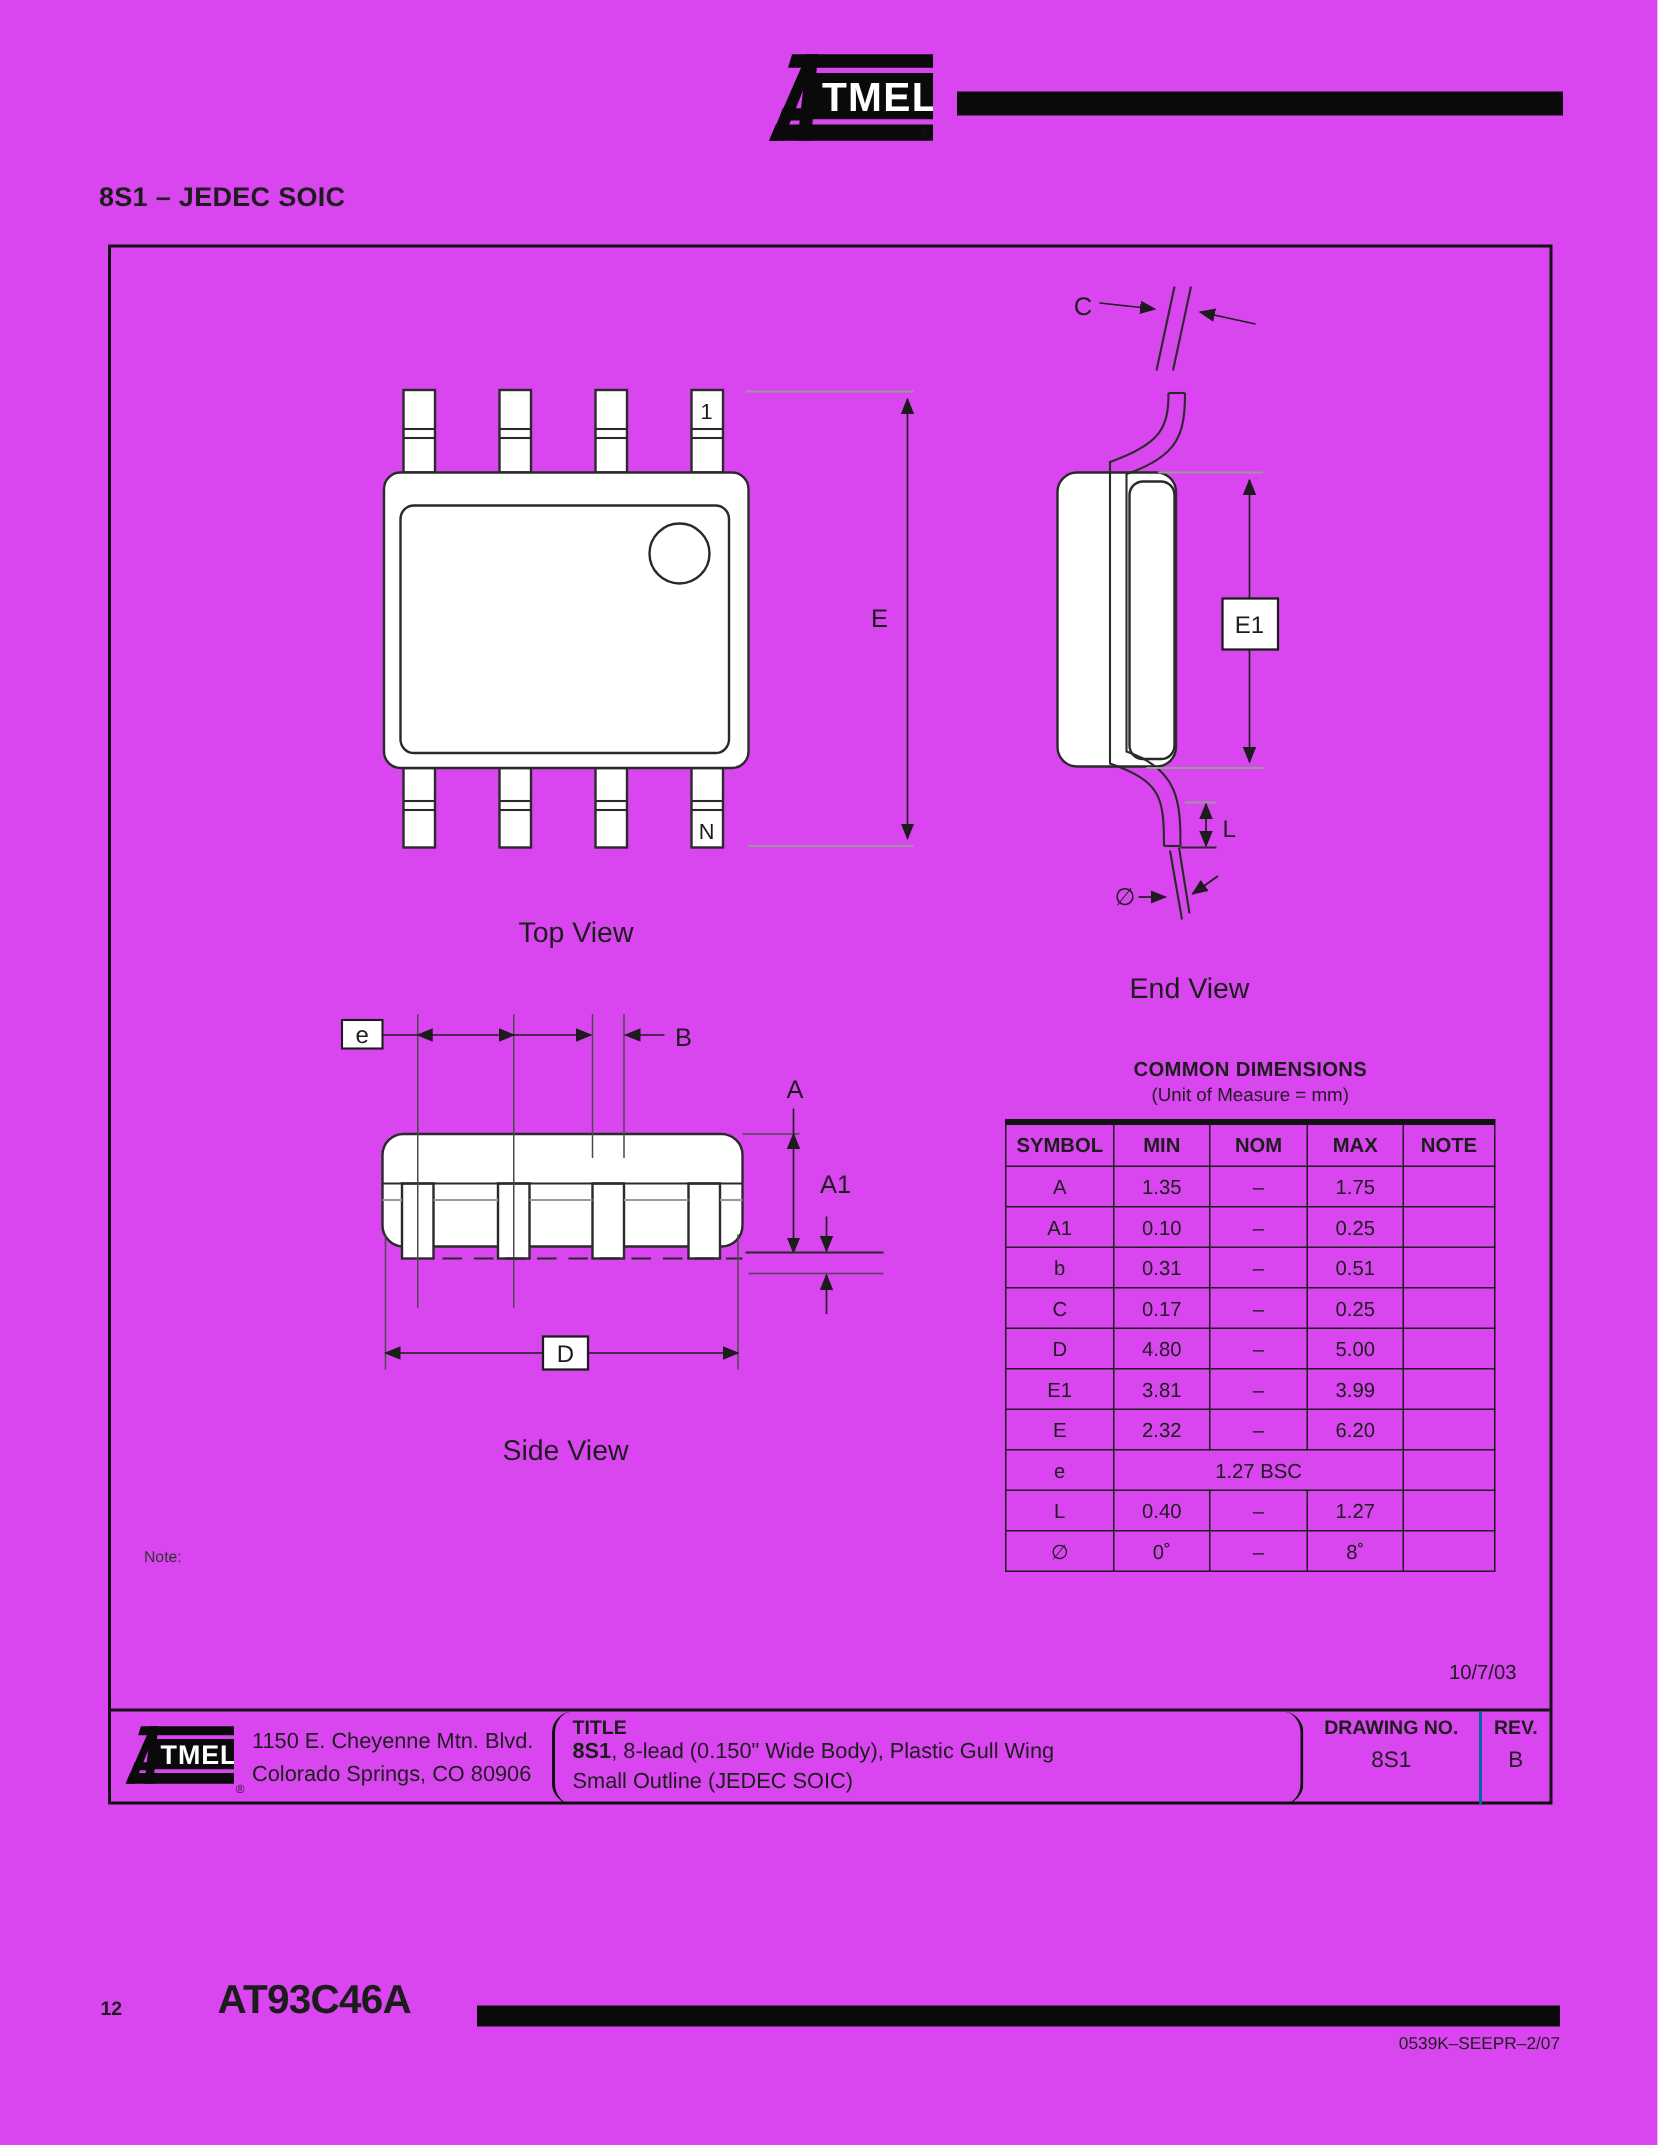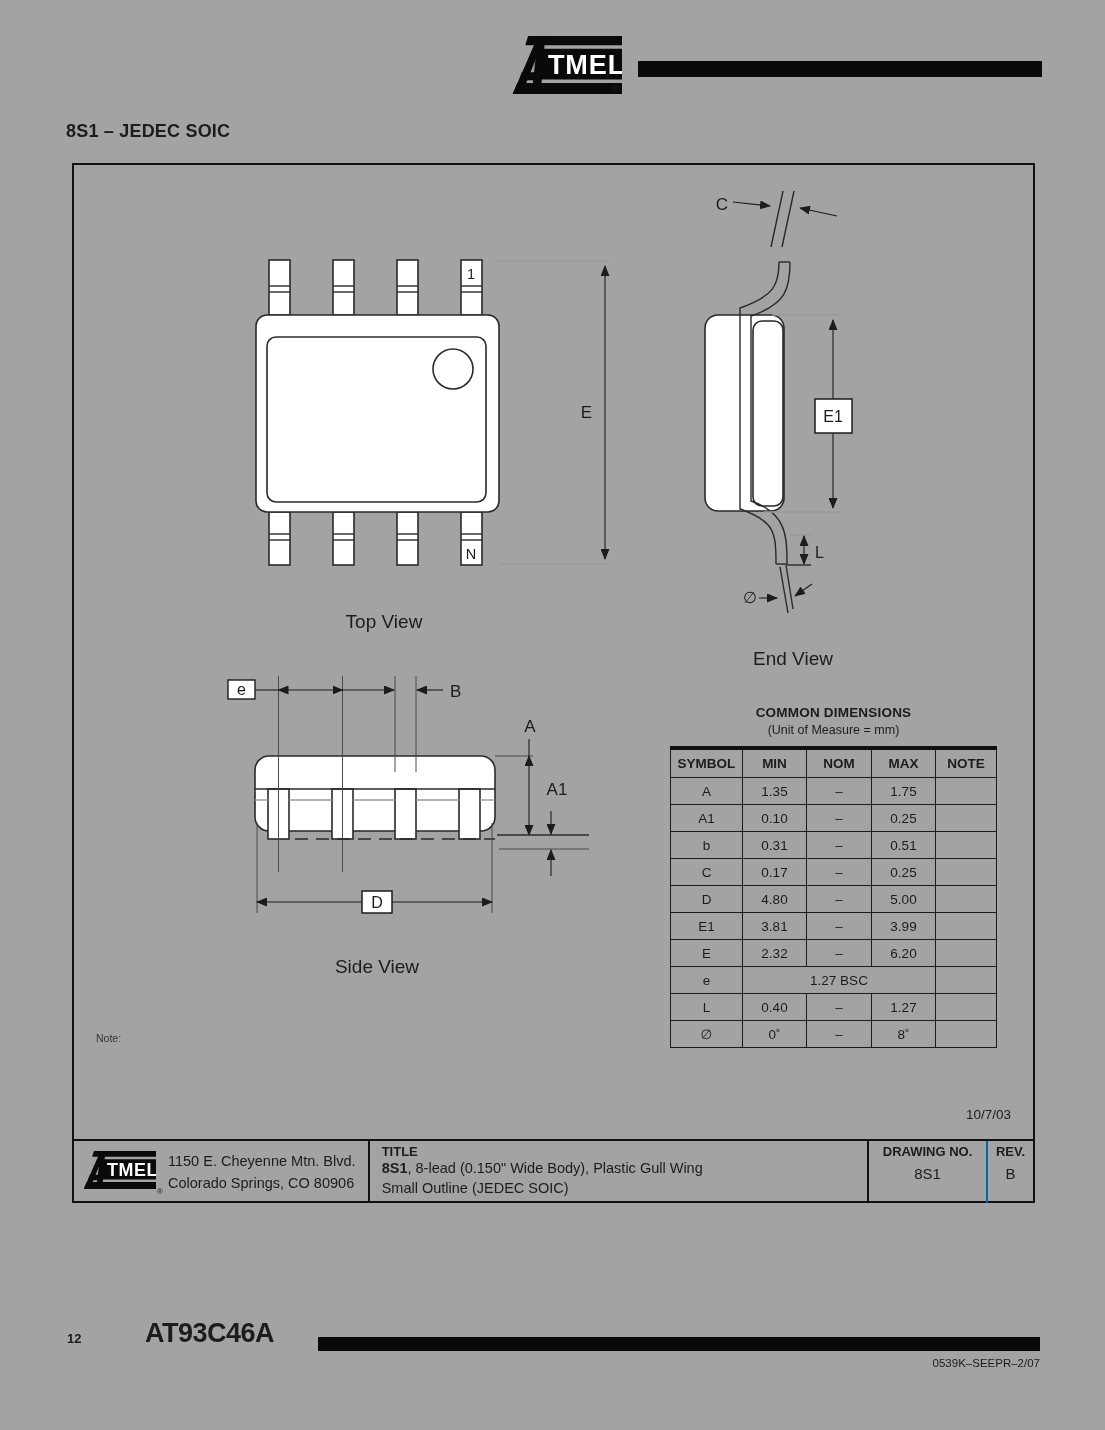--- a/index.html
+++ b/index.html
@@ -1,16 +1,16 @@
 <!DOCTYPE html>
 <html><head>
 <meta charset="utf-8">
 <style>
   html,body{margin:0;padding:0;background:#fff;}
-  .page{position:relative;width:1105px;height:1430px;background:#a3a3a3;
+  .page{position:relative;width:1105px;height:1430px;background:#d946ef;
         font-family:"Liberation Sans",sans-serif;color:#1c1c1c;overflow:hidden;}
   .abs{position:absolute;}
 
   
   .hdr-bar{position:absolute;left:638px;top:61px;width:404px;height:16px;background:#0a0a0a;}
   .reg-top{position:absolute;left:613px;top:84px;font-size:9px;}
   .page-title{position:absolute;left:66px;top:121px;font-size:18px;font-weight:bold;letter-spacing:.2px;}
 
   
   .figure-box{position:absolute;left:72px;top:163px;width:963px;height:1040px;
@@ -31,21 +31,21 @@
             font-size:11px;align-items:baseline;}
   .note-label{font-size:10.5px;color:#333;}
   .fig-date{position:absolute;right:22px;top:942px;font-size:13.5px;}
 
   
   .title-block{position:absolute;left:0;top:974px;width:959px;height:64px;
                border-top:2.5px solid #111;display:flex;box-sizing:border-box;}
   .tb-cell{box-sizing:border-box;height:100%;}
   .tb-c1{width:320px;display:flex;align-items:center;gap:12px;padding-left:8px;}
   .tb-c2{width:546px;border-left:2px solid #111;border-right:2px solid #111;
-         padding:3px 0 0 12px;}
+         padding:3px 0 0 12px;border-radius:14px;}
   .tb-c3{width:128px;text-align:center;padding-top:3px;}
   .tb-c4{width:51px;border-left:2px solid #0369a1;text-align:center;padding-top:3px;}
   .tb-addr{font-size:14.5px;line-height:1.55;}
   .tb-label{font-size:13px;font-weight:bold;}
   .tb-line{font-size:14.5px;line-height:1.35;}
   .tb-val{font-size:15px;margin-top:6px;}
   .tb-logo-wrap{position:relative;}
   .reg-small{position:absolute;right:-7px;bottom:-2px;font-size:8px;}
 
   

